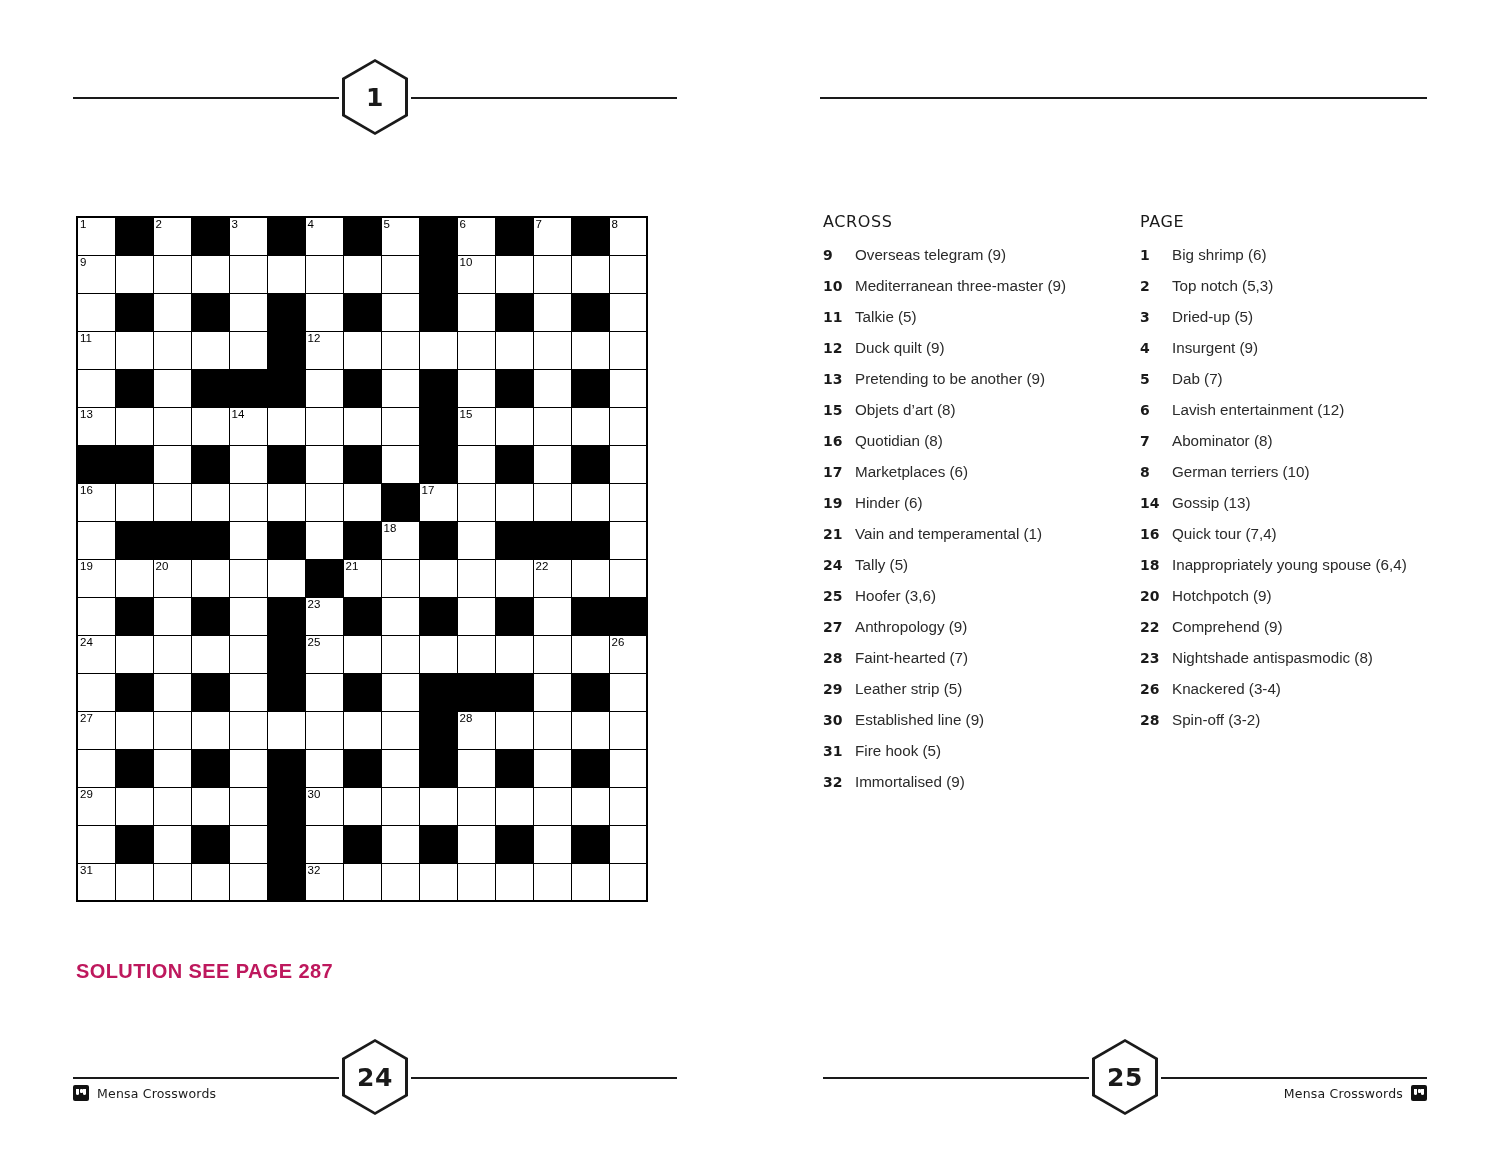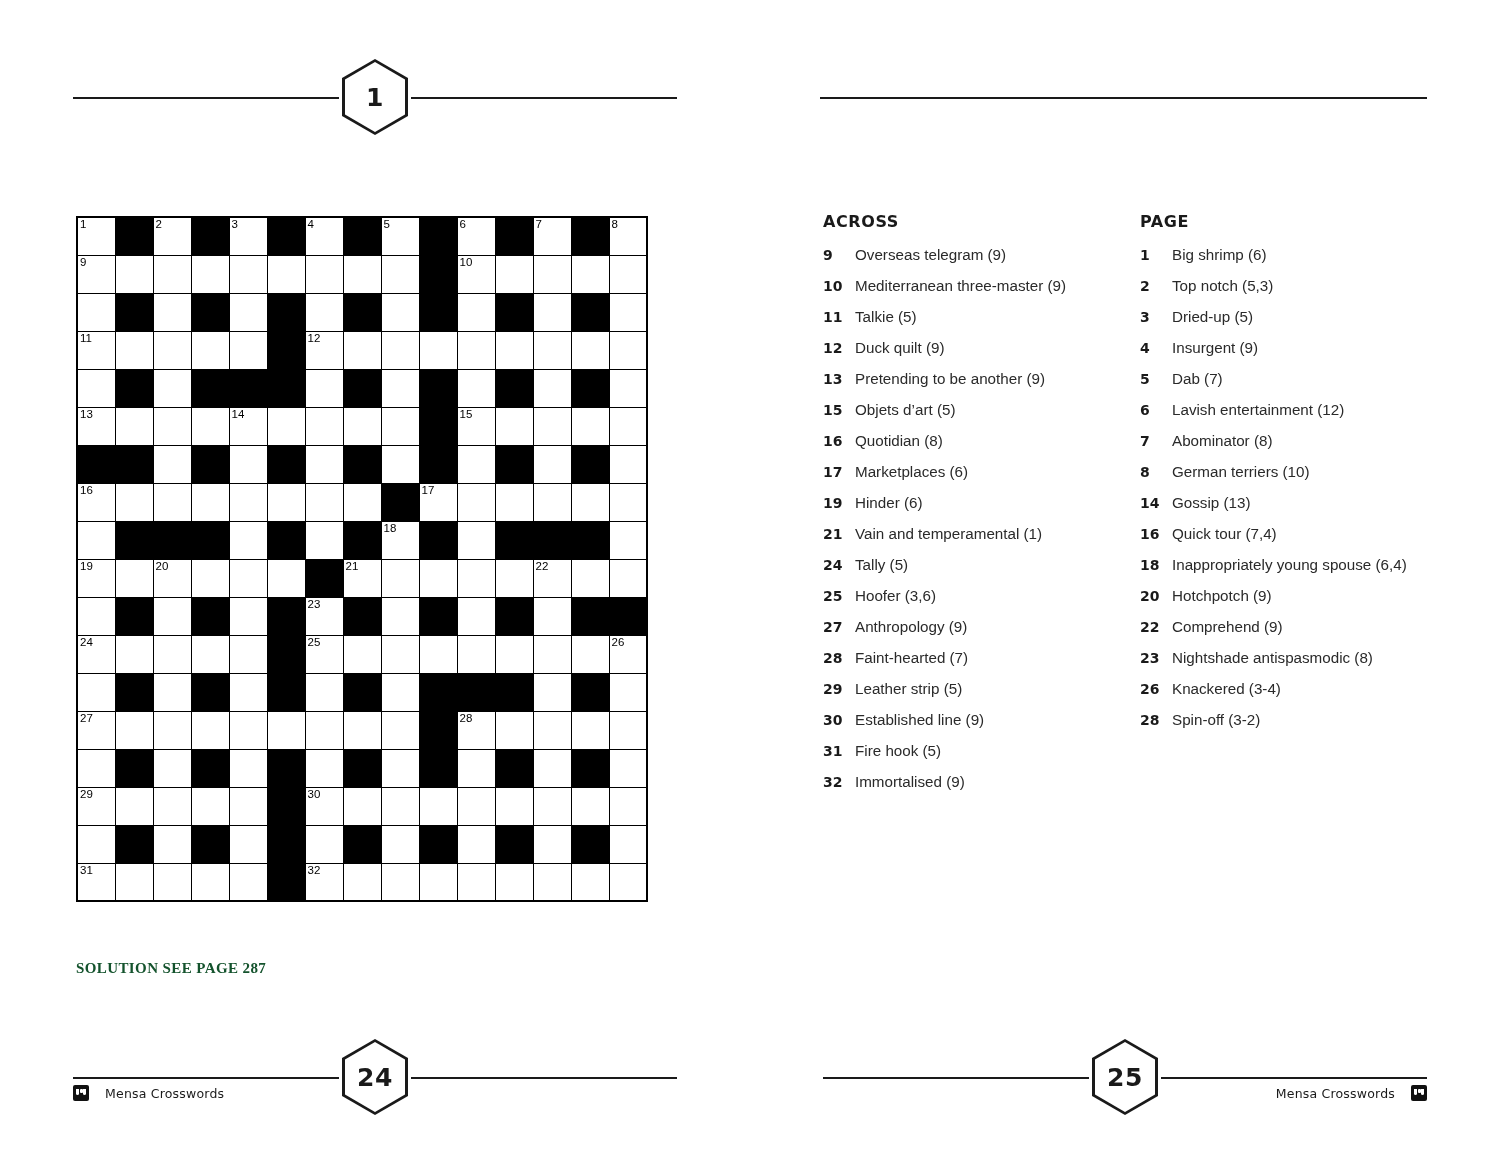--- a/index.html
+++ b/index.html
@@ -103,41 +103,41 @@
     font-size: 11.5px;
     line-height: 13px;
     color: #000000;
   }
 
   
   .solution-note {
     position: absolute;
     left: 76px;
     top: 960px;
-    font-family: Liberation Serif, serif;
+    font-family: Liberation Sans, sans-serif;
     font-weight: 700;
-    font-size: 15px;
+    font-size: 20px;
     letter-spacing: 0.4px;
-    color: #14532d;
+    color: #be185d;
   }
 
   
   .clue-col {
     position: absolute;
     top: 212px;
   }
   .clue-col.across { left: 823px; width: 280px; }
   .clue-col.down   { left: 1140px; width: 300px; }
   
   .page-right .clue-col.across { left: 73px; }
   .page-right .clue-col.down   { left: 390px; }
 
   .clue-heading {
     font-family: "DejaVu Sans", sans-serif;
-    font-weight: 700;
+    font-weight: 400;
     font-size: 16px;
     letter-spacing: 0.6px;
     color: #1a1a1a;
     margin-bottom: 13px;
   }
   .clue-list {
     list-style: none;
     margin: 0;
     padding: 0;
   }
@@ -173,21 +173,21 @@
   .page-right .footer-rule.rule-a { left: 73px; width: 266px; }
   .page-right .footer-rule.rule-b { left: 411px; width: 266px; }
 
   .hex-folio { top: 1039px; left: 342px; }
 
   .colophon {
     position: absolute;
     top: 1085px;
     display: flex;
     align-items: center;
-    gap: 16px;
+    gap: 8px;
     font-family: "DejaVu Sans", sans-serif;
     font-size: 12.5px;
     letter-spacing: 0.2px;
     color: #1a1a1a;
   }
   .page-left .colophon { left: 73px; }
   .page-right .colophon { right: 73px; flex-direction: row; }
 
   .mensa-mark {
     width: 16px;
@@ -655,21 +655,21 @@
           <li class="clue-item">
             <span class="clue-num">12</span>
             <span class="clue-text">Duck quilt (9)</span>
           </li>
           <li class="clue-item">
             <span class="clue-num">13</span>
             <span class="clue-text">Pretending to be another (9)</span>
           </li>
           <li class="clue-item">
             <span class="clue-num">15</span>
-            <span class="clue-text">Objets d’art (5)</span>
+            <span class="clue-text">Objets d’art (8)</span>
           </li>
           <li class="clue-item">
             <span class="clue-num">16</span>
             <span class="clue-text">Quotidian (8)</span>
           </li>
           <li class="clue-item">
             <span class="clue-num">17</span>
             <span class="clue-text">Marketplaces (6)</span>
           </li>
           <li class="clue-item">

